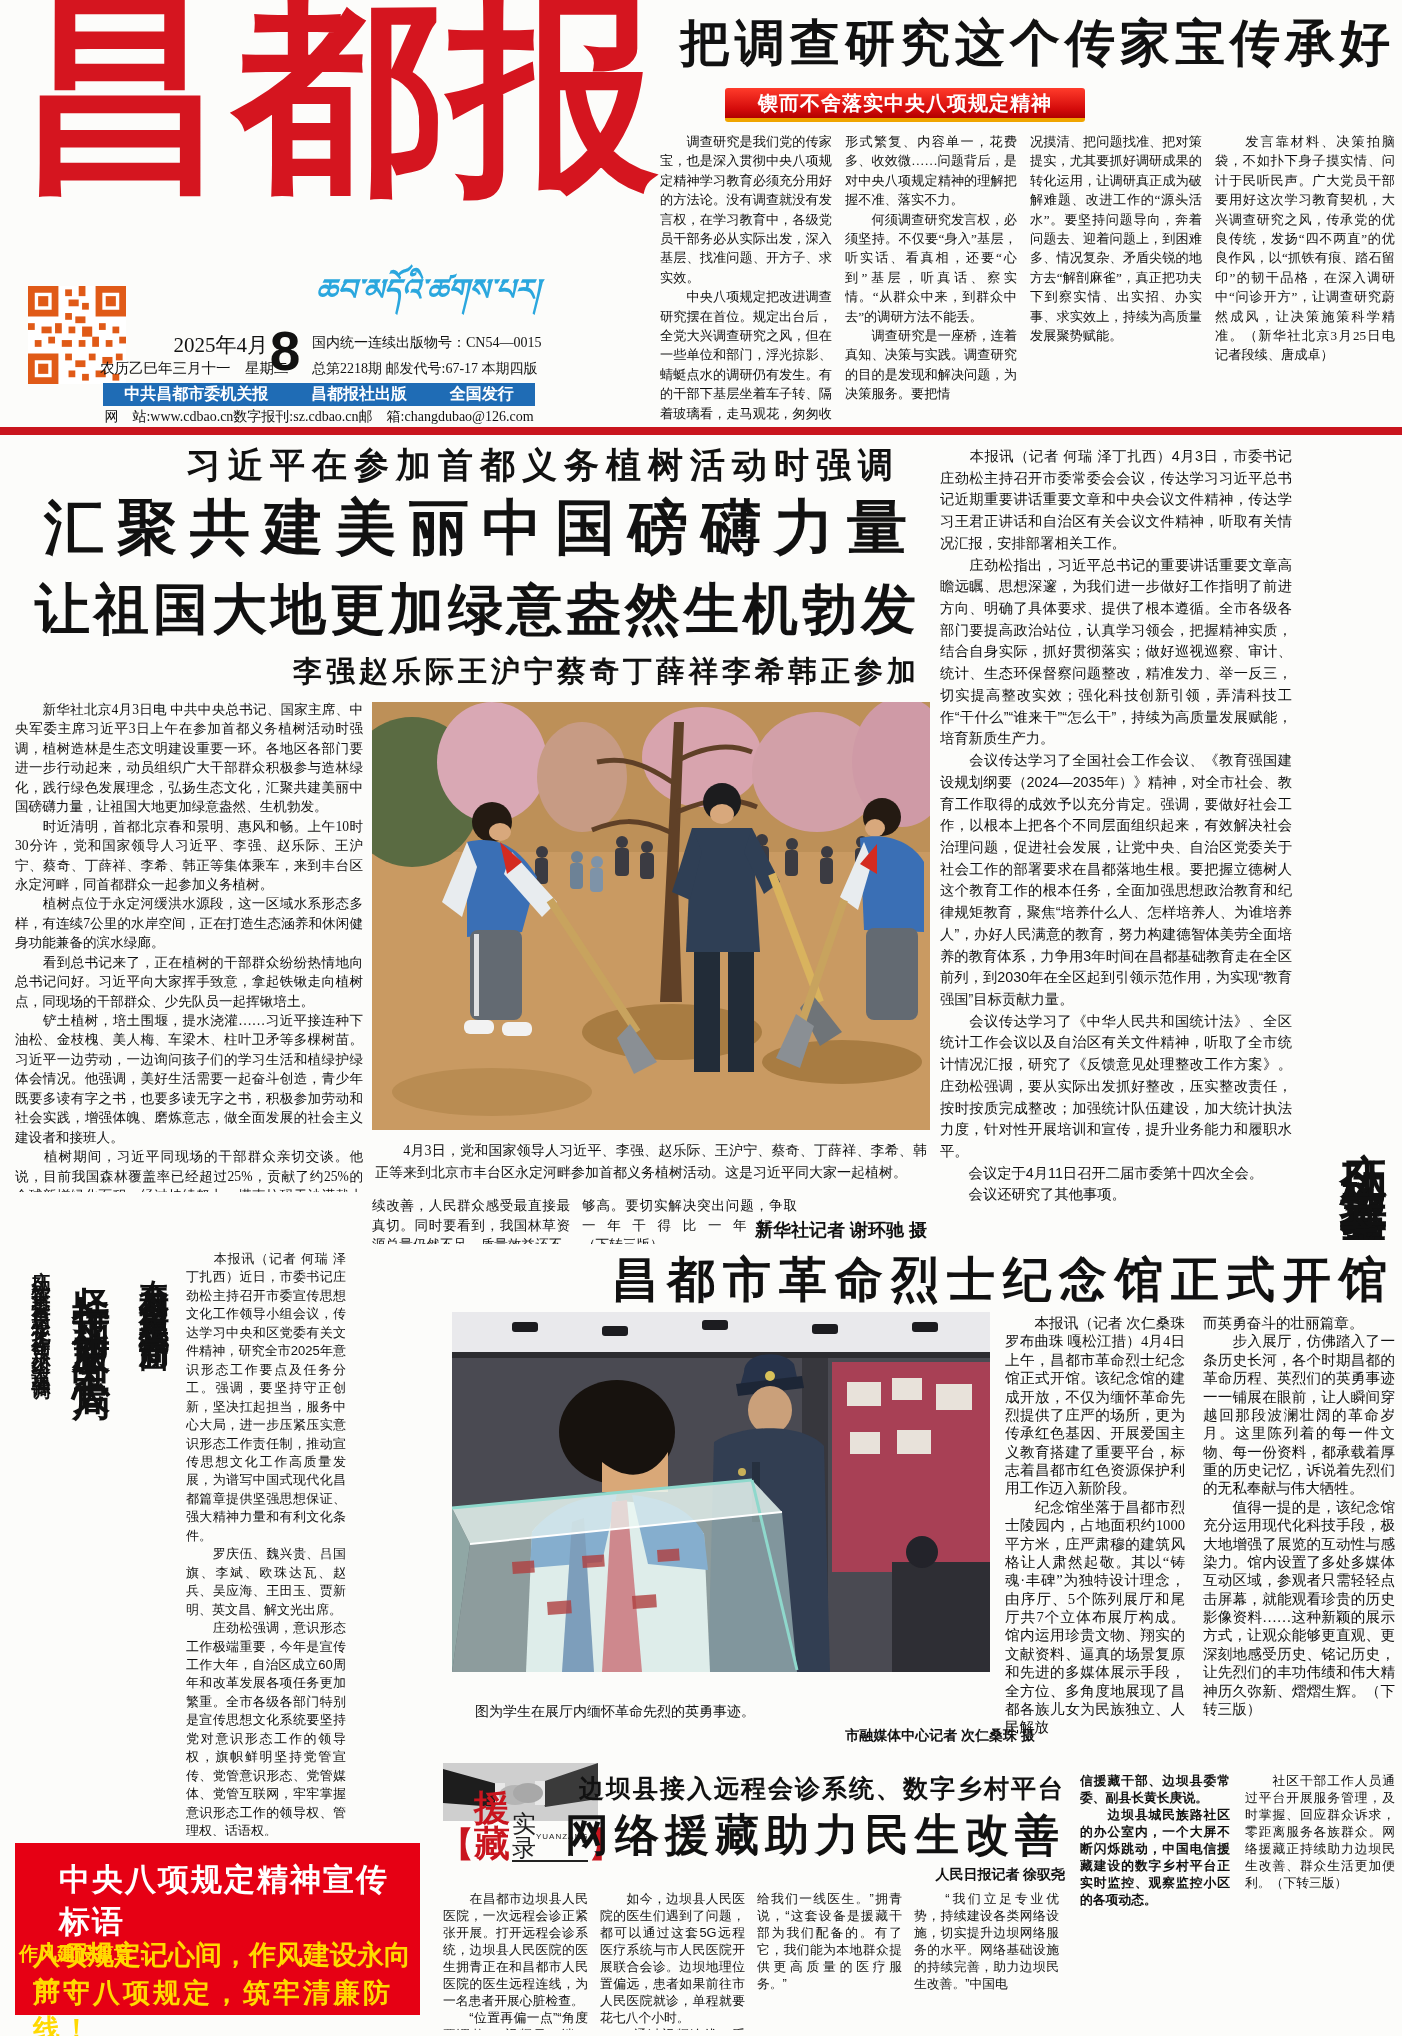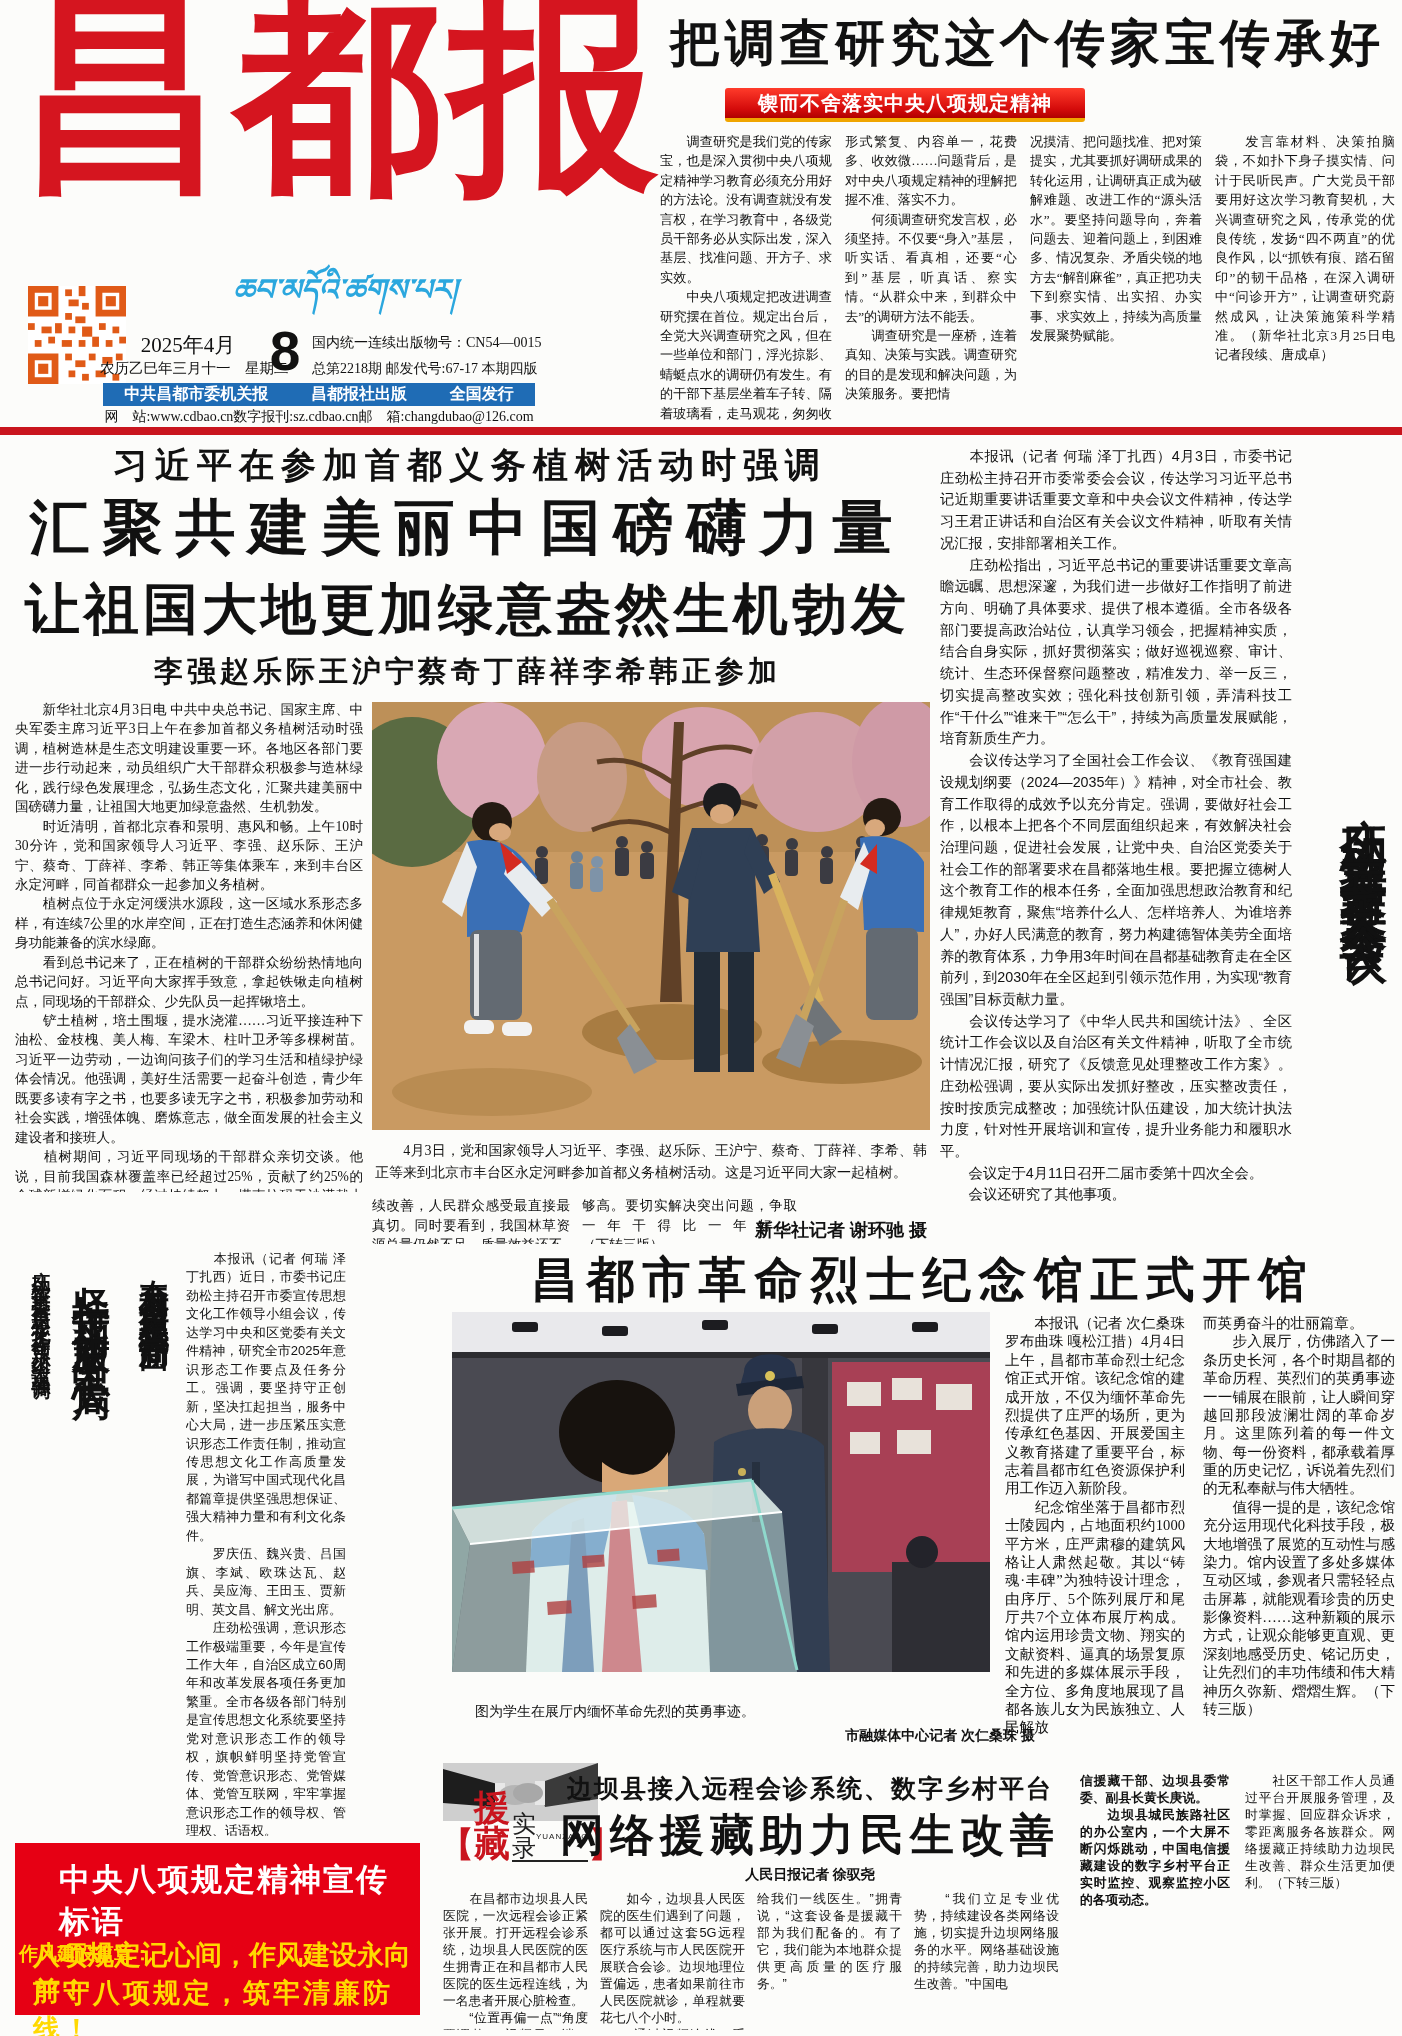--- a/index.html
+++ b/index.html
@@ -1,21 +1,21 @@
 <!DOCTYPE html>
 <html><head>
 <meta charset="utf-8">
 <style>
   html,body{margin:0;padding:0;background:#888;}
   #page{position:relative;width:1402px;height:2036px;background:#fcfcfa;margin:0 auto;overflow:hidden;
         font-family:"Liberation Serif",serif;color:#111;}
   .abs{position:absolute;}
   .sans{font-family:"Liberation Sans",sans-serif;}
   .col{text-align:justify;overflow:hidden;white-space:pre-line;line-height:1.5;}
-  .ctr{text-align:center;}
+  .ctr{text-align:right;}
   .b{font-weight:bold;}
   .vert{writing-mode:vertical-rl;text-orientation:upright;overflow:hidden;}
   .masthead-title{display:flex;justify-content:space-between;align-items:flex-start;}
   .masthead-title span{font-size:208px;line-height:1.05;font-weight:bold;color:#d5151f;
         font-family:"DejaVu Serif",serif;transform:scaleY(1.04);}
   .bluebar{background:#1f6cb5;color:#fff;display:flex;justify-content:space-around;align-items:center;}
   .banner{background:linear-gradient(180deg,#ff3b2a 0%,#d40b0b 70%,#b00000 100%);
         border-bottom:4px solid #f0a500;border-radius:3px;color:#fff;display:flex;align-items:center;justify-content:center;}
   .redbox{background:#e60014;}
   .slogan-title{color:#fff;font-weight:bold;}

